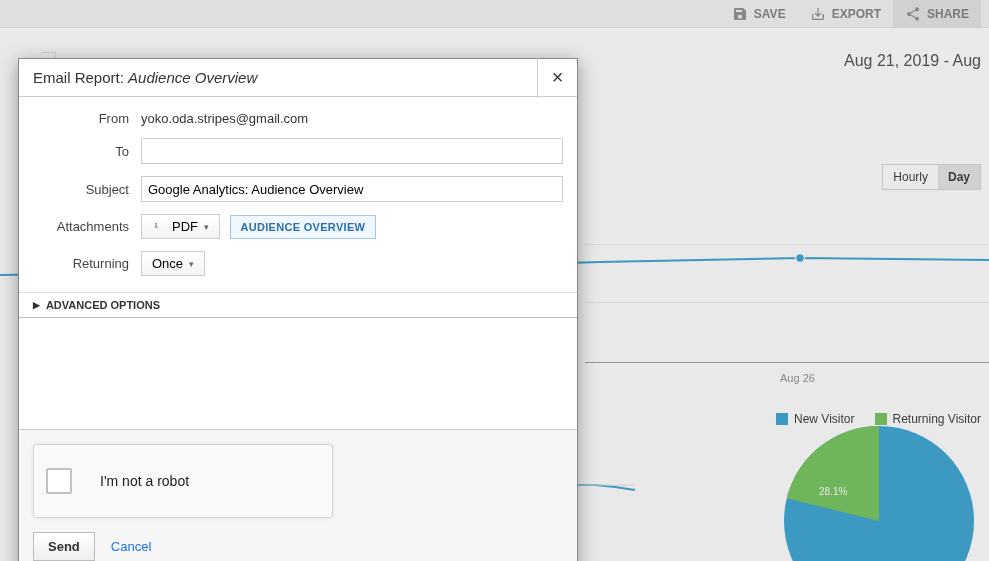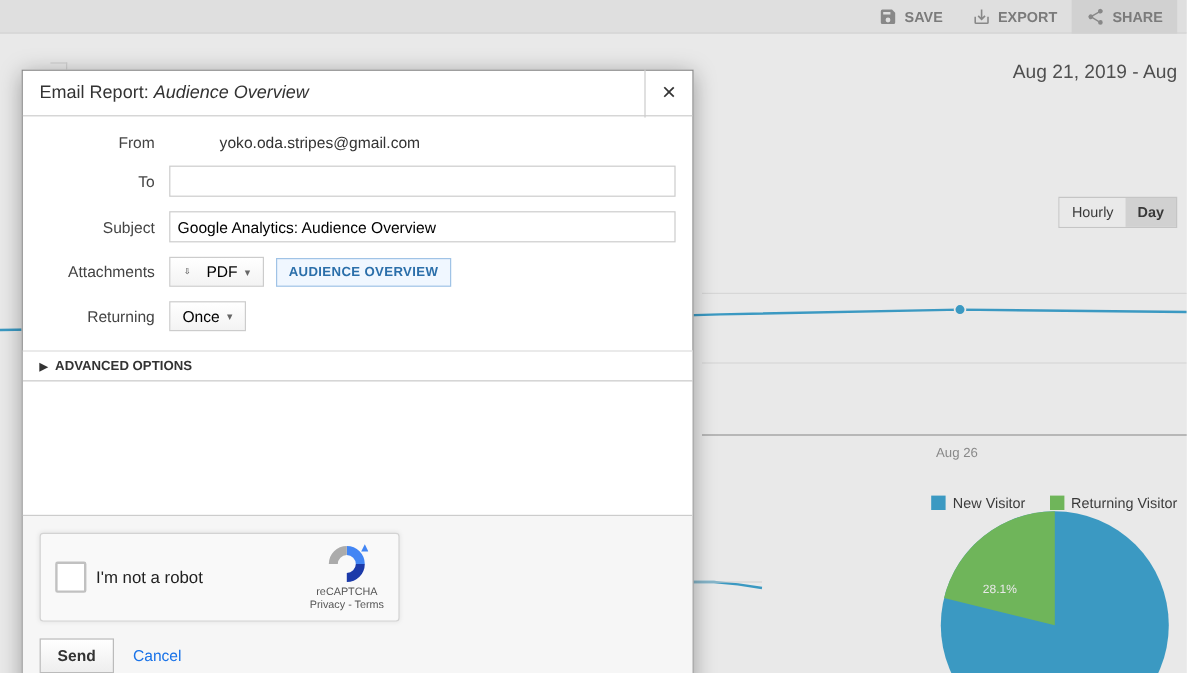--- a/index.html
+++ b/index.html
@@ -120,21 +120,21 @@
 .form-area { padding: 14px 14px 4px 14px; }
 .form-row {
   display: flex; align-items: center;
   margin-bottom: 12px;
 }
 .form-label {
   width: 108px; text-align: right;
   color: #444; font-size: 13px;
   padding-right: 12px;
 }
-.form-value { flex: 1; color: #333; font-size: 13px; margin-left: 42px; }
+.form-value { flex: 1; color: #333; font-size: 13px; }
 .form-input {
   flex: 1;
   border: 1px solid #ccc;
   height: 26px;
   padding: 3px 6px;
   font-size: 13px;
   font-family: inherit;
 }
 .attach-row { display: flex; gap: 10px; align-items: center; flex: 1; }
 .dropdown-btn {
@@ -180,21 +180,21 @@
 .modal-bottom { padding: 14px; background: #f6f6f6; }
 
 .recaptcha {
   width: 300px; height: 74px;
   background: #f9f9f9;
   border: 1px solid #d3d3d3;
   border-radius: 3px;
   box-shadow: 0 0 4px rgba(0,0,0,0.08);
   display: flex; align-items: center;
   padding: 0 12px;
-  gap: 8px;
+  gap: 28px;
 }
 .recaptcha-box {
   width: 26px; height: 26px;
   border: 2px solid #c1c1c1;
   border-radius: 2px;
   background: #fff;
 }
 .recaptcha-label { flex: 1; font-size: 14px; color: #212121; }
 .recaptcha-right { display: flex; flex-direction: column; align-items: center; }
 .recaptcha-right svg { width: 36px; height: 36px; }
@@ -359,31 +359,19 @@
     <span class="tri">▶</span>
     <span>ADVANCED OPTIONS</span>
   </div>
 
   <textarea class="message-box" value="" style=""></textarea>
 
   <div class="modal-bottom">
     <div class="recaptcha">
       <div class="recaptcha-box"></div>
       <div class="recaptcha-label">I'm not a robot</div>
-      <div class="recaptcha-right">
-        <svg viewBox="0 0 48 48">
-          <path d="M44 24a20 20 0 0 1-20 20V34a10 10 0 0 0 10-10h10z" fill="#1c3aa9"></path>
-          <path d="M24 4a20 20 0 0 1 20 20H34a10 10 0 0 0-10-10V4z" fill="#4285f4"></path>
-          <path d="M4 24A20 20 0 0 1 24 4v10A10 10 0 0 0 14 24H4z" fill="#ababab"></path>
-          <polygon points="40,10 48,10 44,2" fill="#4285f4"></polygon>
-        </svg>
-        <div class="recaptcha-small">
-          <div>reCAPTCHA</div>
-          <div><span>Privacy</span> - <span>Terms</span></div>
-        </div>
-      </div>
     </div>
     <div class="action-row">
       <button class="send-btn">Send</button>
       <span class="cancel-link">Cancel</span>
     </div>
   </div>
 </div>
 
 </body></html>

